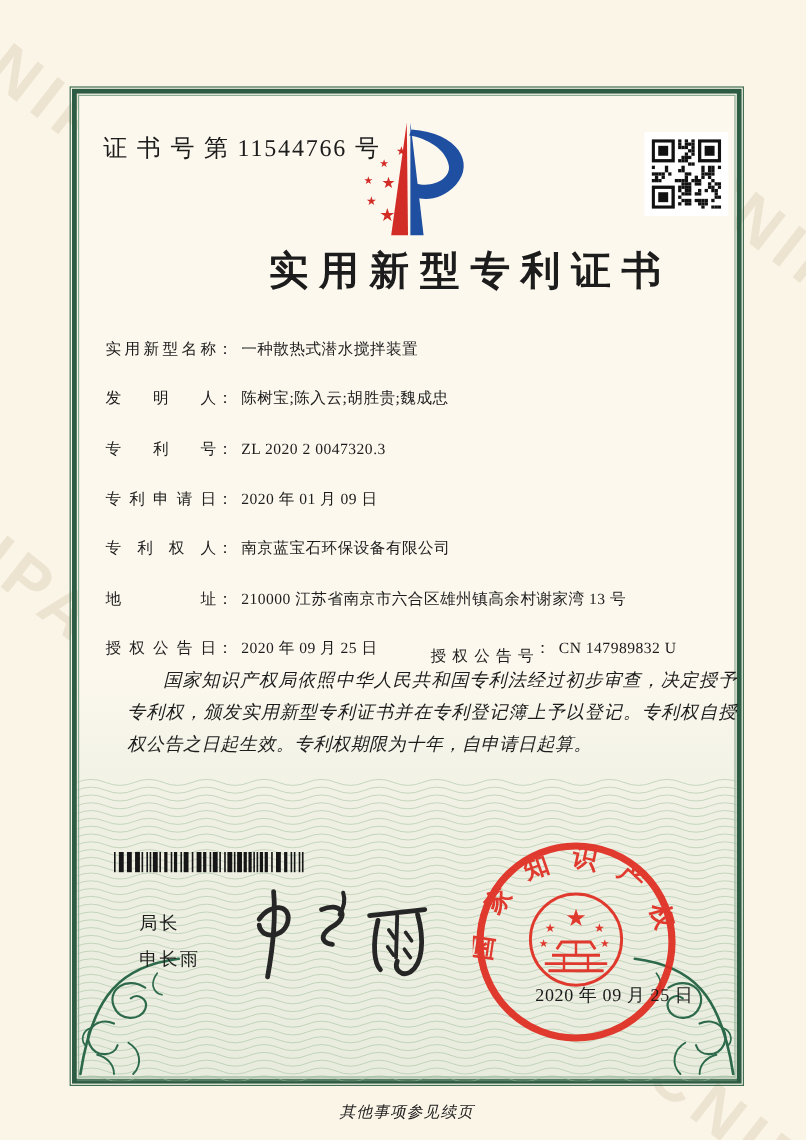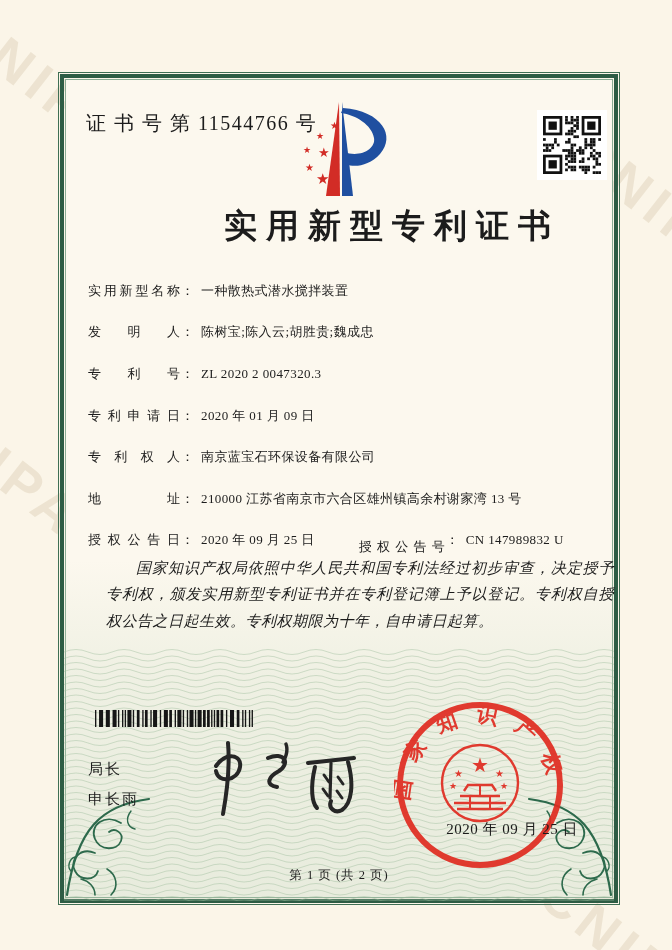--- a/index.html
+++ b/index.html
@@ -33,21 +33,21 @@
   .flabel{display:inline-block; width:92px; text-align:justify; text-align-last:justify;}
   .fcolon{margin:0 7px 0 1px;}
   .fvalue{letter-spacing:0.4px; white-space:nowrap;}
   .grant-right{margin-left:44px; display:flex; align-items:center;}
   .flabel.narrow{width:86px;margin-top:14px;}
   
   .body-text{left:86px; top:555px; width:508px; font-size:15px; line-height:26.3px;
     font-style:italic; letter-spacing:0.5px; text-align:justify;margin-left:20px;}
   .body-text p{margin:0; text-indent:2em;}
   
-  .sig-label{font-family:"Liberation Sans","DejaVu Sans",sans-serif; font-size:15px; letter-spacing:2px;}
+  .sig-label{font-family:"Liberation Sans","DejaVu Sans",sans-serif; font-size:15px; letter-spacing:2px;margin-left:28px;}
   
   .page-info{left:58px; top:867px; width:562px; text-align:center; font-size:12.5px; letter-spacing:1px;}
   .footer-note{left:58px; top:918px; width:562px; text-align:center; font-size:13px; font-style:italic; letter-spacing:1px;}
   
   .seal-date{left:407px; top:820px; width:210px; text-align:center; font-size:15px; color:#1b1b1b; letter-spacing:0.5px;}
   svg{display:block;}
 </style>
 </head>
 <body>
 
@@ -384,15 +384,15 @@
     </g>
     <defs>
         <path id="sealArc" d="M 18,110 A 70,70 0 1 1 154,110"></path>
       </defs>
     <text font-size="21" fill="#e02b20" letter-spacing="17" font-family="Liberation Serif, DejaVu Serif, serif" font-weight="bold">
       <textPath href="#sealArc" startOffset="8">国家知识产权局</textPath>
     </text>
   </svg>
   <div class="abs seal-date">2020 年 09 月 25 日</div>
 
-  <div class="abs page-info">第 1 页 (共 2 页)</div>
+  <div class="abs footer-note">其他事项参见续页</div>
 
 </div>
 
 </body></html>

